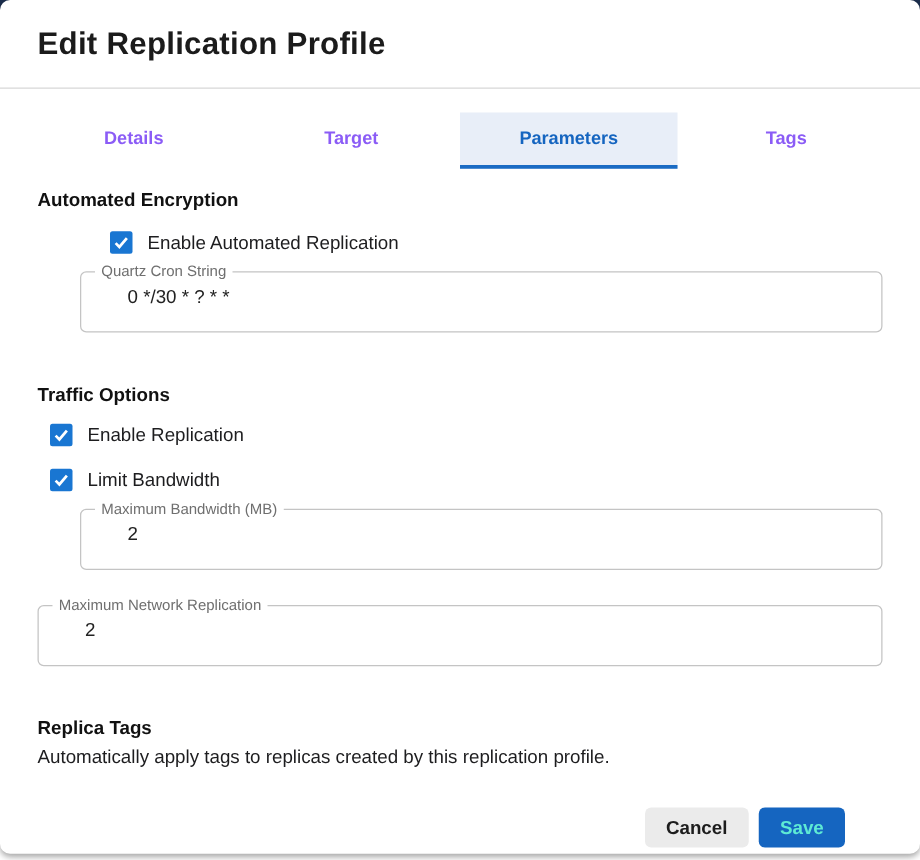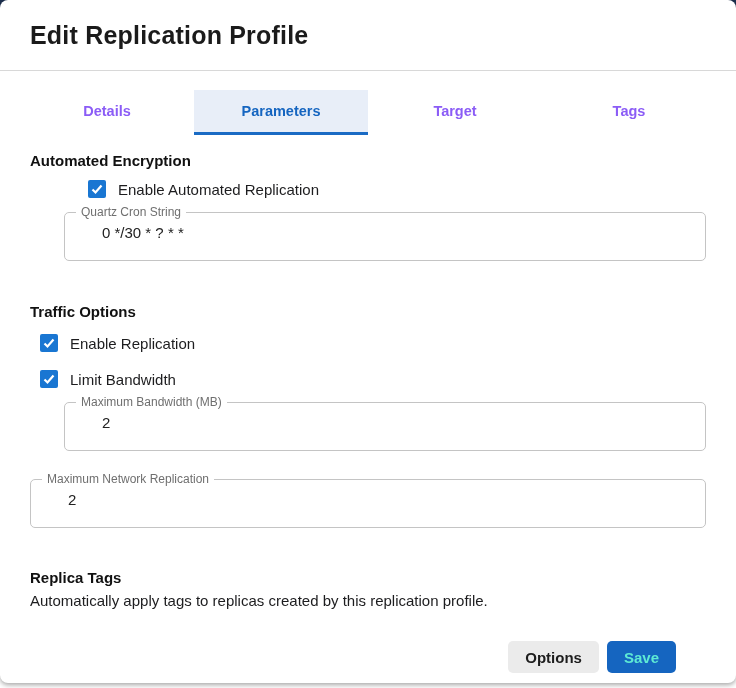--- a/index.html
+++ b/index.html
@@ -47,21 +47,21 @@
   .section-heading {
     font-size: 15px; font-weight: 700; color: #111111;
   }
   .h-automated { margin-top: 17px; }
   .h-traffic  { margin-top: 42px; }
   .h-replica  { margin-top: 41px; }
 
   .checkbox-row {
     display: flex; align-items: center; margin-left: 10px;
   }
-  .cb-row-1 { margin-top: 11px; padding-left: 48px; }
+  .cb-row-1 { margin-top: 16px; padding-left: 48px; }
   .cb-row-2 { margin-top: 14px; }
   .cb-row-3 { margin-top: 18px; }
   .checkbox {
     width: 18px; height: 18px; border-radius: 2px;
     background: #1976d2; flex: 0 0 18px;
     display: inline-flex; align-items: center; justify-content: center;
     cursor: pointer;
   }
   .checkbox svg { display: block; }
   .checkbox-label {
@@ -116,22 +116,22 @@
 
 <div class="dialog">
 
   <div class="dialog-header">
     <div class="dialog-title">Edit Replication Profile</div>
   </div>
   <div class="divider"></div>
 
   <div class="tabs">
     <div class="tab">Details</div>
+    <div class="tab">Target</div>
     <div class="tab active">Parameters</div>
-    <div class="tab">Target</div>
     <div class="tab">Tags</div>
   </div>
 
   <div class="content">
 
     <div class="section-heading h-automated">Automated Encryption</div>
 
     <div class="checkbox-row cb-row-1">
       <span class="checkbox" role="checkbox" aria-checked="true">
         <svg width="14" height="14" viewBox="0 0 14 14">
@@ -173,18 +173,18 @@
 
     <div class="field field-flush">
       <span class="field-label">Maximum Network Replication</span>
       <input type="text" value="2" style="">
     </div>
 
     <div class="section-heading h-replica">Replica Tags</div>
     <div class="replica-desc">Automatically apply tags to replicas created by this replication profile.</div>
 
     <div class="footer">
-      <button class="btn btn-cancel">Options</button>
+      <button class="btn btn-cancel">Cancel</button>
       <button class="btn btn-save">Save</button>
     </div>
 
   </div>
 </div>
 
 </body></html>

